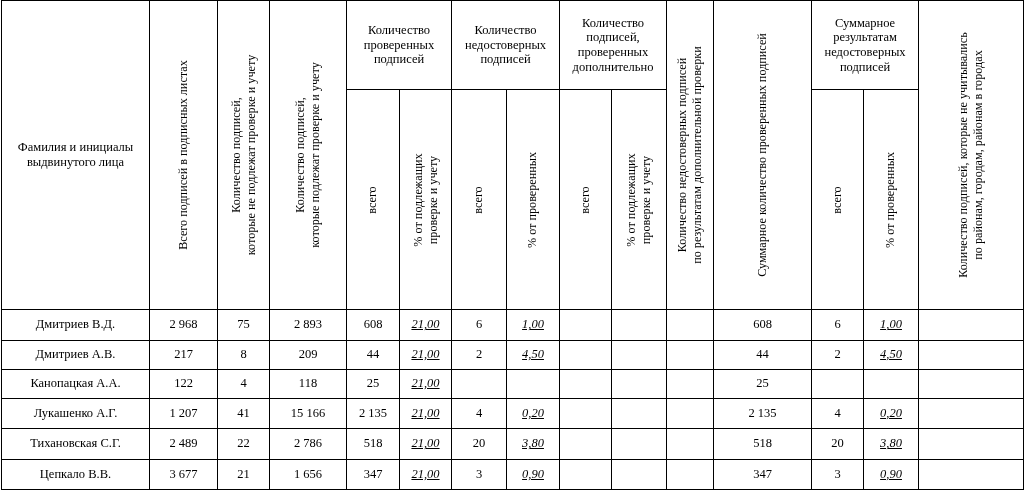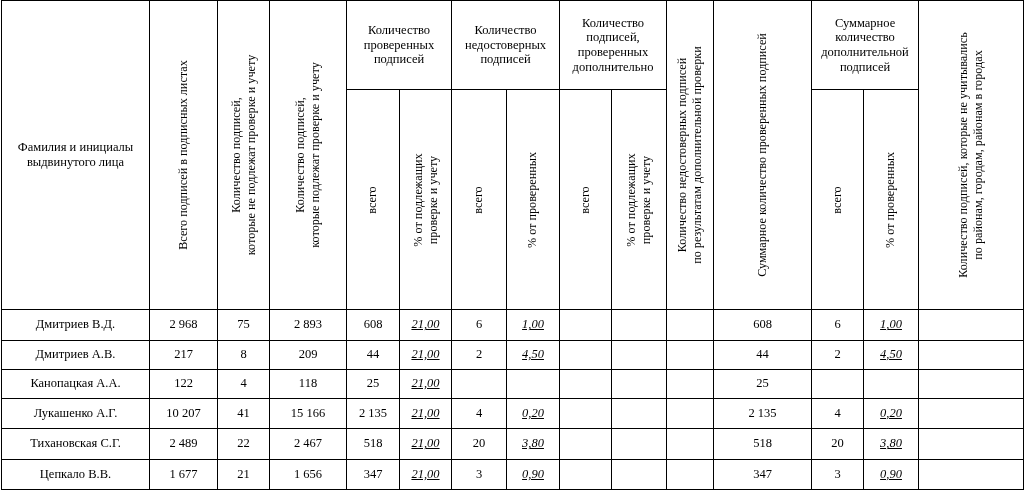--- a/index.html
+++ b/index.html
@@ -132,21 +132,21 @@
           <span class="vtext">
               <span class="l">Количество недостоверных подписей</span>
               <span class="l">по результатам дополнительной проверки</span>
             </span>
         </td>
 
         <td rowspan="2" class="vh">
           <span class="vtext">Суммарное количество проверенных подписей</span>
         </td>
 
-        <td colspan="2" class="gh">Суммарное количество дополнительной подписей</td>
+        <td colspan="2" class="gh">Суммарное результатам недостоверных подписей</td>
 
         <td rowspan="2" class="vh">
           <span class="vtext">
               <span class="l">Количество подписей, которые не учитывались</span>
               <span class="l">по районам, городам, районам в городах</span>
             </span>
         </td>
 
         <td rowspan="2" class="vh">
           <span class="vtext">Количество достоверных подписей</span>
@@ -238,57 +238,57 @@
           <td class="pct"></td>
           <td></td>
           <td class="b">25</td>
           <td></td>
           <td class="pct"></td>
           <td></td>
           <td class="b">118</td>
         </tr>
         <tr class="drow">
           <td class="name">Лукашенко А.Г.</td>
-          <td class="b">10 207</td>
+          <td class="b">1 207</td>
           <td>41</td>
           <td class="b">15 166</td>
           <td>2 135</td>
           <td class="pct">21,00</td>
           <td>4</td>
           <td class="pct">0,20</td>
           <td></td>
           <td class="pct"></td>
           <td></td>
           <td class="b">2 135</td>
           <td>4</td>
           <td class="pct">0,20</td>
           <td></td>
           <td class="b">10 162</td>
         </tr>
         <tr class="drow">
           <td class="name">Тихановская С.Г.</td>
           <td class="b">2 489</td>
           <td>22</td>
-          <td class="b">2 467</td>
+          <td class="b">2 786</td>
           <td>518</td>
           <td class="pct">21,00</td>
           <td>20</td>
           <td class="pct">3,80</td>
           <td></td>
           <td class="pct"></td>
           <td></td>
           <td class="b">518</td>
           <td>20</td>
           <td class="pct">3,80</td>
           <td></td>
           <td class="b">2 447</td>
         </tr>
         <tr class="drow">
           <td class="name">Цепкало В.В.</td>
-          <td class="b">1 677</td>
+          <td class="b">3 677</td>
           <td>21</td>
           <td class="b">1 656</td>
           <td>347</td>
           <td class="pct">21,00</td>
           <td>3</td>
           <td class="pct">0,90</td>
           <td></td>
           <td class="pct"></td>
           <td></td>
           <td class="b">347</td>

